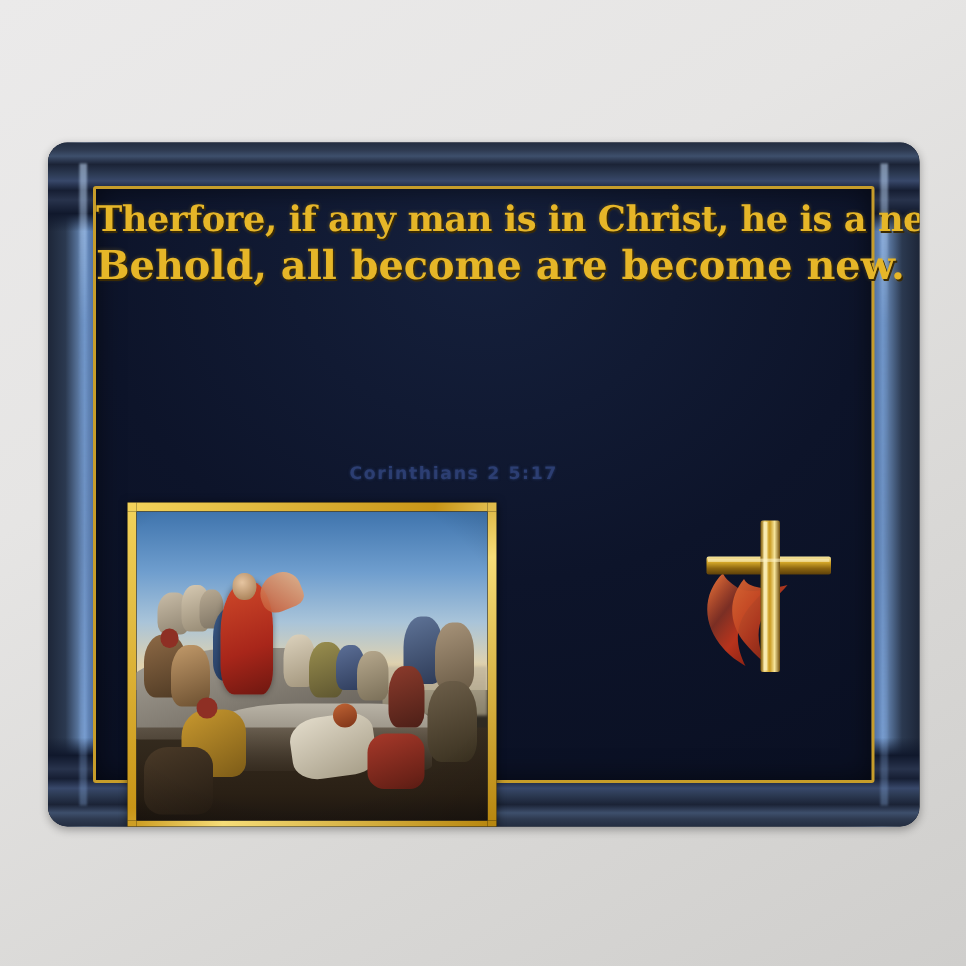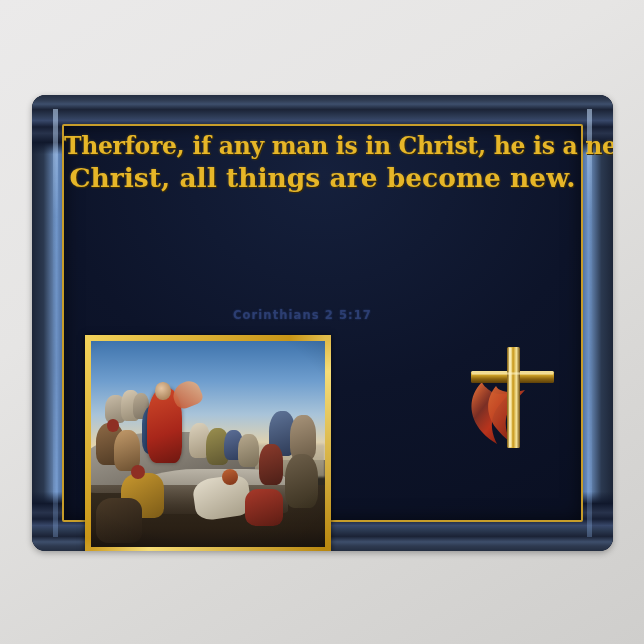--- a/index.html
+++ b/index.html
@@ -232,21 +232,21 @@
 <div id="poster">
 
   <div class="ring ring-1"></div>
   <div class="rail-gloss left"></div>
   <div class="rail-gloss right"></div>
 
   <div id="canvas">
 
     <div id="verse">
       <span class="vline vline-1">Therfore, if any man is in Christ, he is a new creation.</span>
-      <span class="vline vline-3">Christ, all things are become new.</span>
+      <span class="vline vline-3">Behold, all become are become new.</span>
     </div>
 
     <div id="citation">Corinthians 2 5:17</div>
 
     <div id="painting-frame">
       <div id="painting">
         <div class="p-sky"></div>
         <div class="p-hills"></div>
         <div class="p-rockmid"></div>
         <div class="p-rockled"></div>

